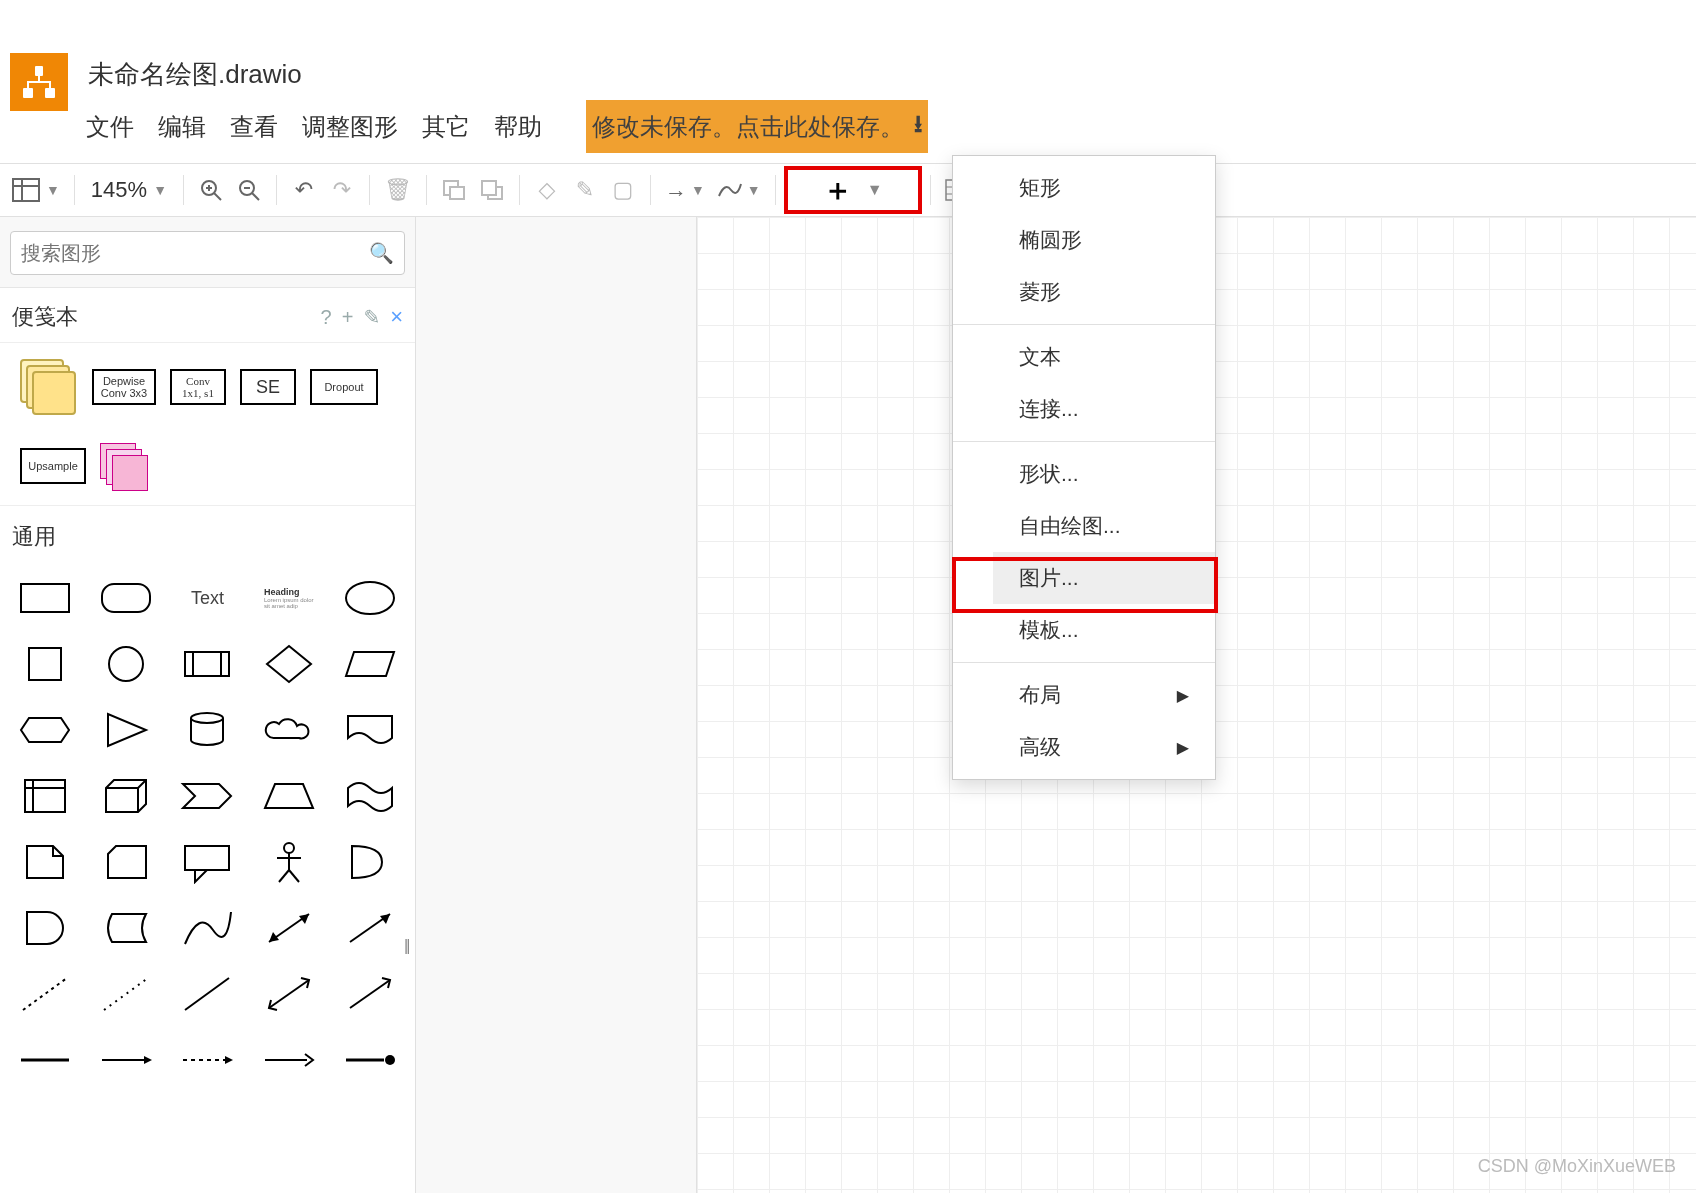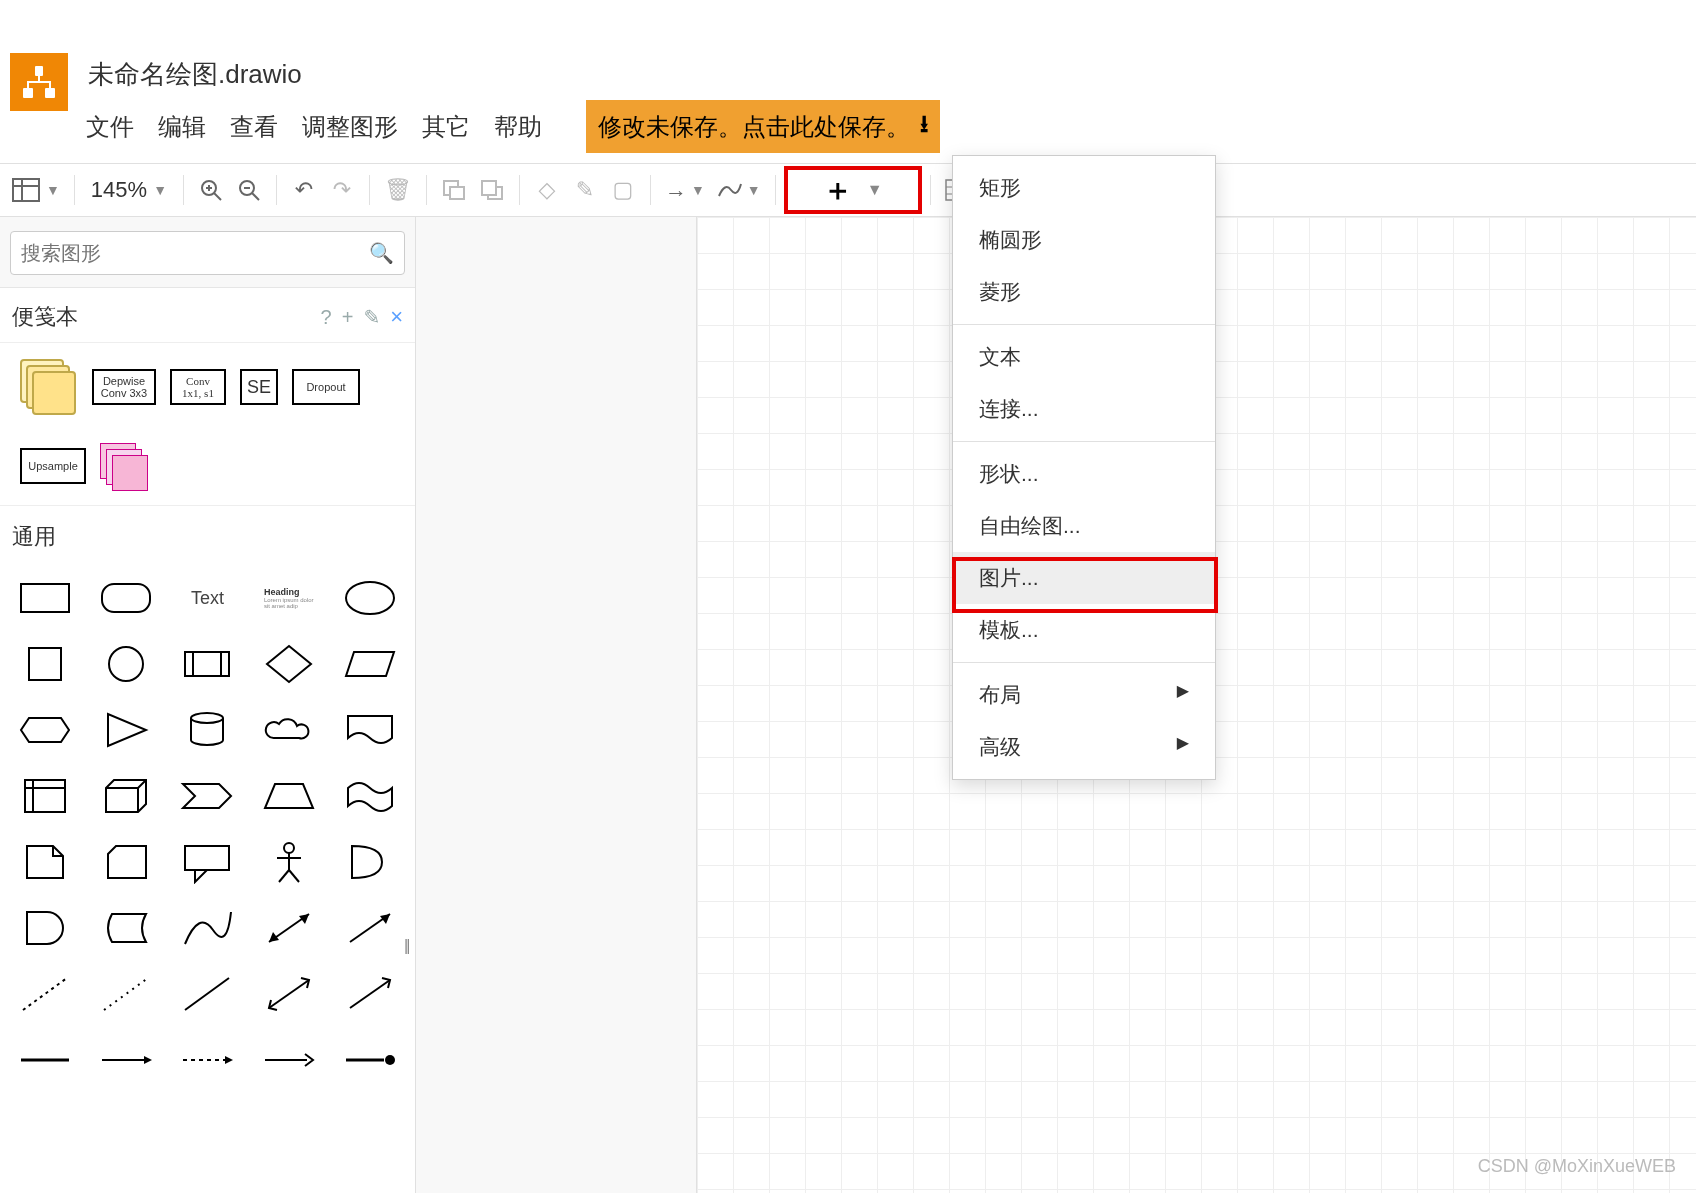--- a/index.html
+++ b/index.html
@@ -5,21 +5,21 @@
   * { box-sizing: border-box; margin: 0; padding: 0; }
   html, body { width: 1696px; height: 1193px; font-family: "Microsoft YaHei", Arial, sans-serif; background: #fff; overflow: hidden; color: #333; }
   
   .header { display: flex; align-items: flex-start; padding: 8px 10px 0 10px; margin-top: 45px; }
   .logo { width: 58px; height: 58px; background: #f08705; display: flex; align-items: center; justify-content: center; margin-right: 18px; flex-shrink: 0; }
   .logo svg { width: 40px; height: 40px; }
   .title-area { display: flex; flex-direction: column; }
   .doc-title { font-size: 26px; font-weight: 400; padding: 4px 0 6px 2px; }
   .menubar { display: flex; align-items: center; gap: 24px; padding-top: 2px; }
   .menubar span { font-size: 24px; cursor: default; }
-  .save-badge { background: #f0a030; color: #000000; font-size: 20px; padding: 6px 12px; display: flex; align-items: center; gap: 10px; margin-left: 20px; }
+  .save-badge { background: #f0a030; color: #404040; font-size: 20px; padding: 6px 6px; display: flex; align-items: center; gap: 10px; margin-left: 20px; }
   .save-badge .dl { font-weight: bold; }
   
   .toolbar { display: flex; align-items: center; height: 54px; border-top: 1px solid #e0e0e0; border-bottom: 1px solid #e0e0e0; margin-top: 10px; padding: 0 6px; color: #666; }
   .tb-item { display: flex; align-items: center; justify-content: center; height: 40px; min-width: 38px; padding: 0 6px; font-size: 22px; }
   .tb-sep { width: 1px; height: 30px; background: #e0e0e0; margin: 0 8px; }
   .zoom { font-size: 22px; color: #333; padding: 0 8px; display:flex; align-items:center; gap:6px;}
   .caret-down { font-size: 14px; color: #888; }
   .plus-hl { border: 4px solid #e40000; height: 48px; width: 138px; display:flex; align-items:center; justify-content:center; gap:14px; font-size: 30px; font-weight:bold; color:#000;}
   .plus-hl .caret-down{font-size:16px;color:#888;font-weight:normal;}
   
@@ -32,21 +32,21 @@
   .panel-head { display:flex; align-items:center; justify-content:space-between; padding: 14px 12px 10px 12px; font-size:22px; border-bottom:1px solid #eee;}
   .panel-head .tools { display:flex; gap:10px; color:#9aa; font-size:20px; align-items:center;}
   .panel-head .tools .close{color:#5aa0ff;font-size:22px;}
   .scratch { padding: 16px 20px; display:flex; flex-wrap:wrap; gap:14px; align-items:center; border-bottom:1px solid #eee;}
   .scratch-stack { width:58px; height:56px; position:relative;}
   .scratch-stack div{position:absolute;width:44px;height:44px;border:2px solid #bfa84a;border-radius:4px;}
   .scratch-stack .s1{left:0;top:0;background:#fff3c0;}
   .scratch-stack .s2{left:6px;top:6px;background:#ffe9a0;}
   .scratch-stack .s3{left:12px;top:12px;background:#ffe28a;}
   .mini-box { border:2px solid #000; font-size:11px; padding:3px 6px; background:#fff; text-align:center; display:flex; align-items:center; justify-content:center; height:36px;}
-  .mini-box.se{font-size:18px;font-weight:400;width:38px;}
+  .mini-box.se{font-size:18px;font-weight:400;width:56px;}
   .mini-box.dc{width:64px;}
   .mini-box.cv{width:56px;font-family:Liberation Serif, serif;}
   .mini-box.dr{width:68px;}
   .mini-box.up{width:66px;}
   .mini-stack { width:50px;height:46px;position:relative;}
   .mini-stack div{position:absolute;width:36px;height:36px;border:1px solid #c08;}
   .mini-stack .a{left:0;top:0;background:#f7c6e0;}
   .mini-stack .b{left:6px;top:6px;background:#f7d6ee;}
   .mini-stack .c{left:12px;top:12px;background:#f7b6d6;}
   .general-head{font-size:22px;padding:16px 12px 12px;}
@@ -55,21 +55,21 @@
   .sh svg{width:56px;height:44px;}
   .sh .txt{font-size:18px;color:#444;}
   
   .canvas { flex:1; position:relative; background:#f8f8f8; }
   .canvas-inner{position:absolute;left:280px;top:0;right:0;bottom:0;background:#fff;
     background-image:linear-gradient(#eee 1px,transparent 1px),linear-gradient(90deg,#eee 1px,transparent 1px);
     background-size:36px 36px;border-left:1px solid #e0e0e0;}
   .vdrag { position:absolute; left:-12px; top:720px; width:10px; height:26px; font-size:16px; color:#888; letter-spacing:-2px;}
   
   .ctx { position:absolute; top:155px; left:952px; width:264px; background:#fff; border:1px solid #ccc; box-shadow:0 6px 18px rgba(0,0,0,.15); padding:6px 0; z-index:50;}
-  .ctx .mi { padding:12px 26px; font-size:21px; display:flex; align-items:flex-start; justify-content:space-between;}
+  .ctx .mi { padding:12px 26px; font-size:21px; display:flex; align-items:center; justify-content:space-between;margin-left:40px;}
   .ctx .sep{height:1px;background:#e0e0e0;margin:6px 0;}
   .ctx .mi.hov{background:#eee;}
   .ctx-hl{position:absolute;top:557px;left:952px;width:266px;height:56px;border:4px solid #e40000;z-index:60;pointer-events:none;}
   .ctx .arrow{font-size:16px;color:#333;}
   .watermark{position:absolute;right:20px;bottom:16px;font-size:18px;color:#bbb;}
 </style>
 </head>
 <body>
 
 <div class="header">

